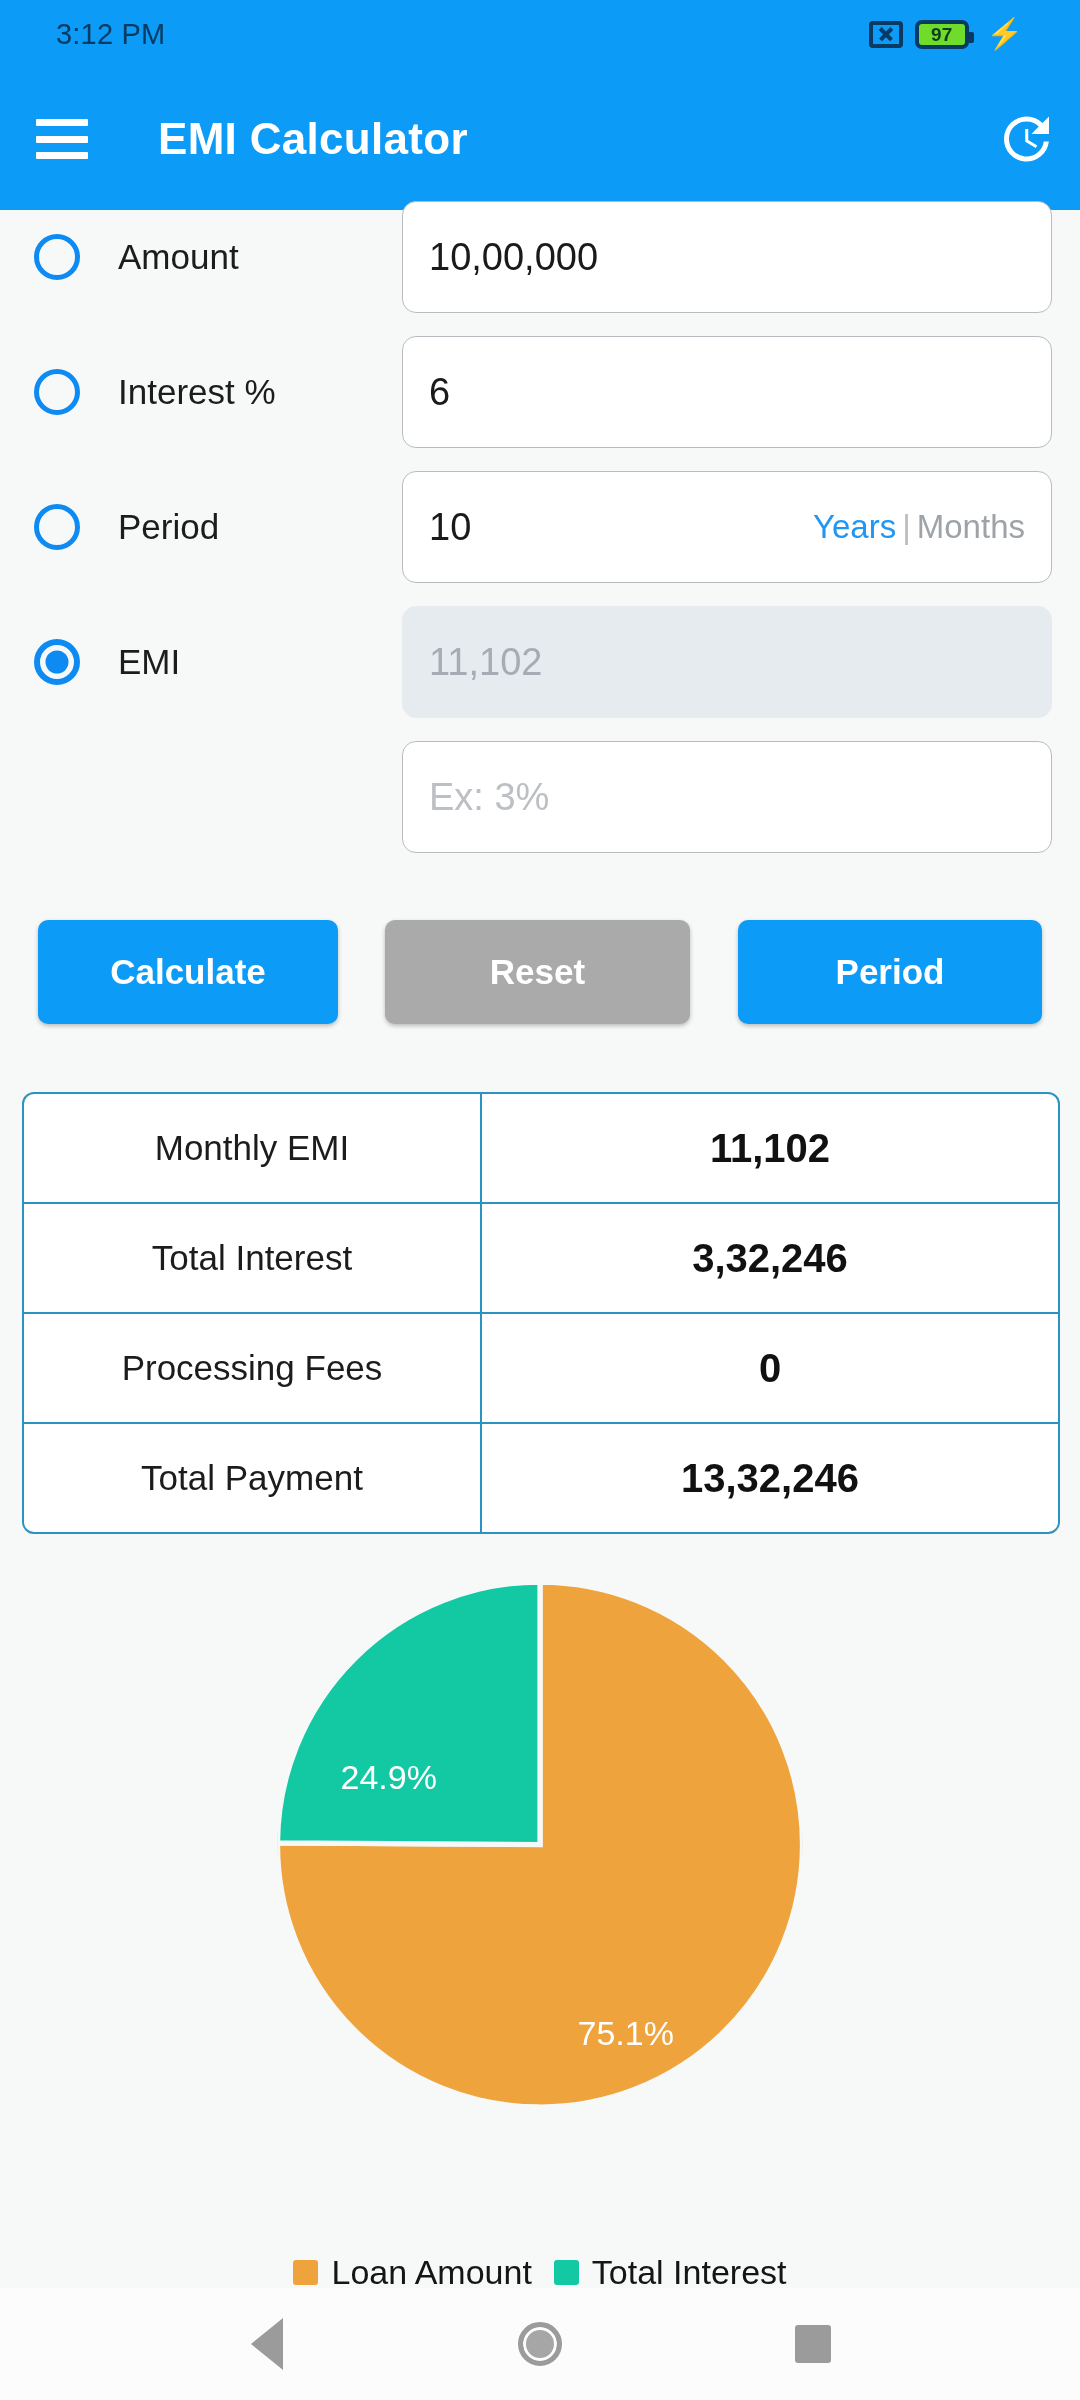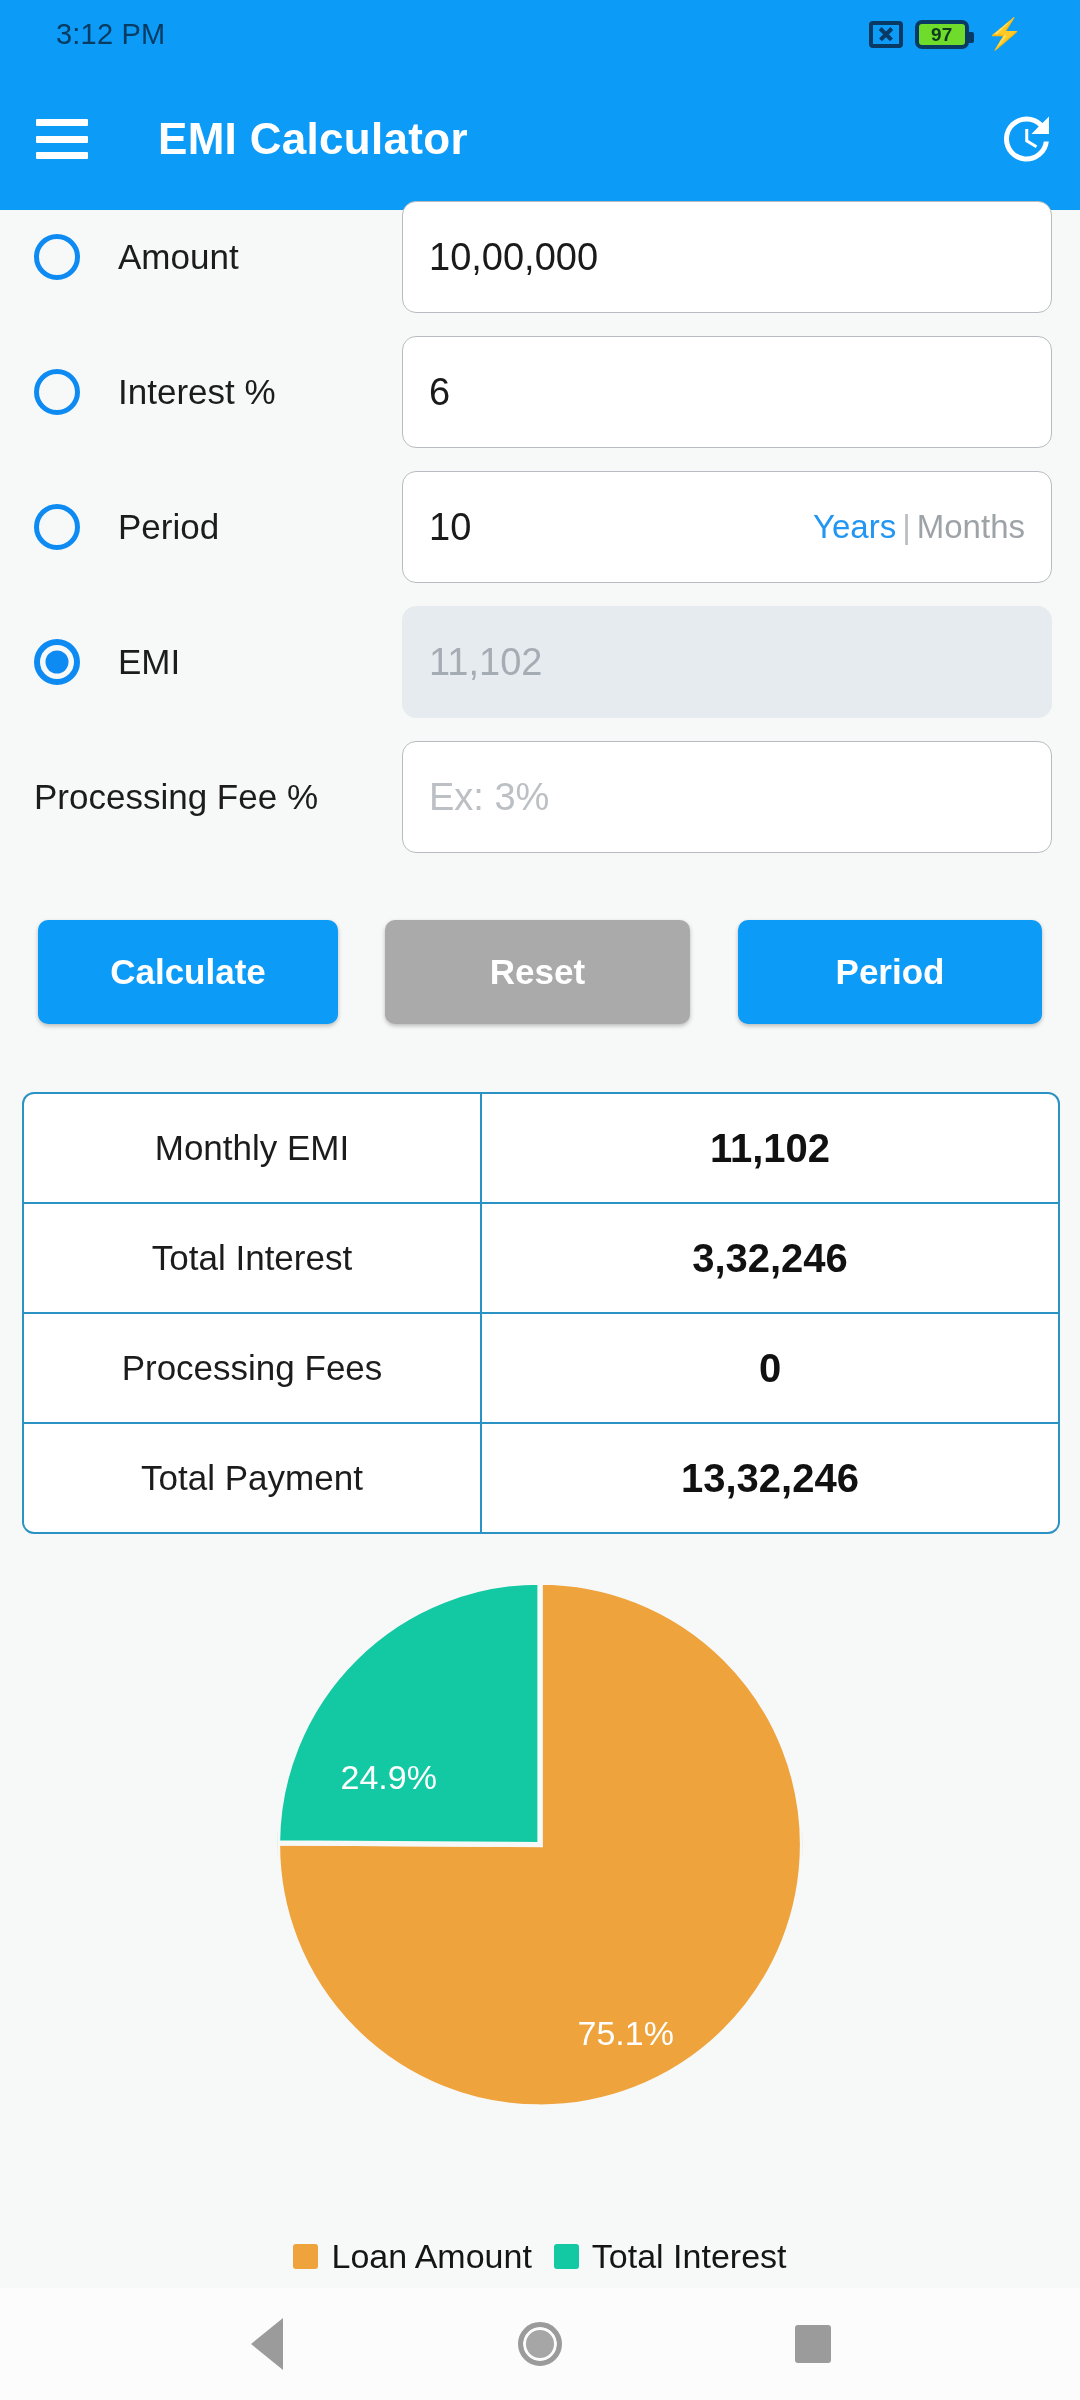--- a/index.html
+++ b/index.html
@@ -290,21 +290,21 @@
     position: absolute;
     color: #ffffff;
     font-size: 34px;
     pointer-events: none;
   }
   .pie-label-teal  { left: 63px;  top: 176px; }
   .pie-label-orange{ left: 300px; top: 432px; }
 
   .legend {
     position: absolute;
-    bottom: 44px;
+    bottom: 28px;
     left: 0;
     width: 1080px;
     display: flex;
     align-items: center;
     justify-content: center;
     gap: 22px;
   }
   .legend-item {
     display: flex;
     align-items: center;
@@ -429,21 +429,20 @@
 
     <div class="row">
       <div class="radio selected"></div>
       <div class="row-label">EMI</div>
       <div class="field disabled">
         <span class="value">11,102</span>
       </div>
     </div>
 
     <div class="row">
-      <div class="row-label wide">Processing Fee %</div>
       <div class="field">
         <span class="placeholder">Ex: 3%</span>
       </div>
     </div>
 
   </div>
 
   <div class="buttons">
     <div class="btn btn-calculate">Calculate</div>
     <div class="btn btn-reset">Reset</div>

